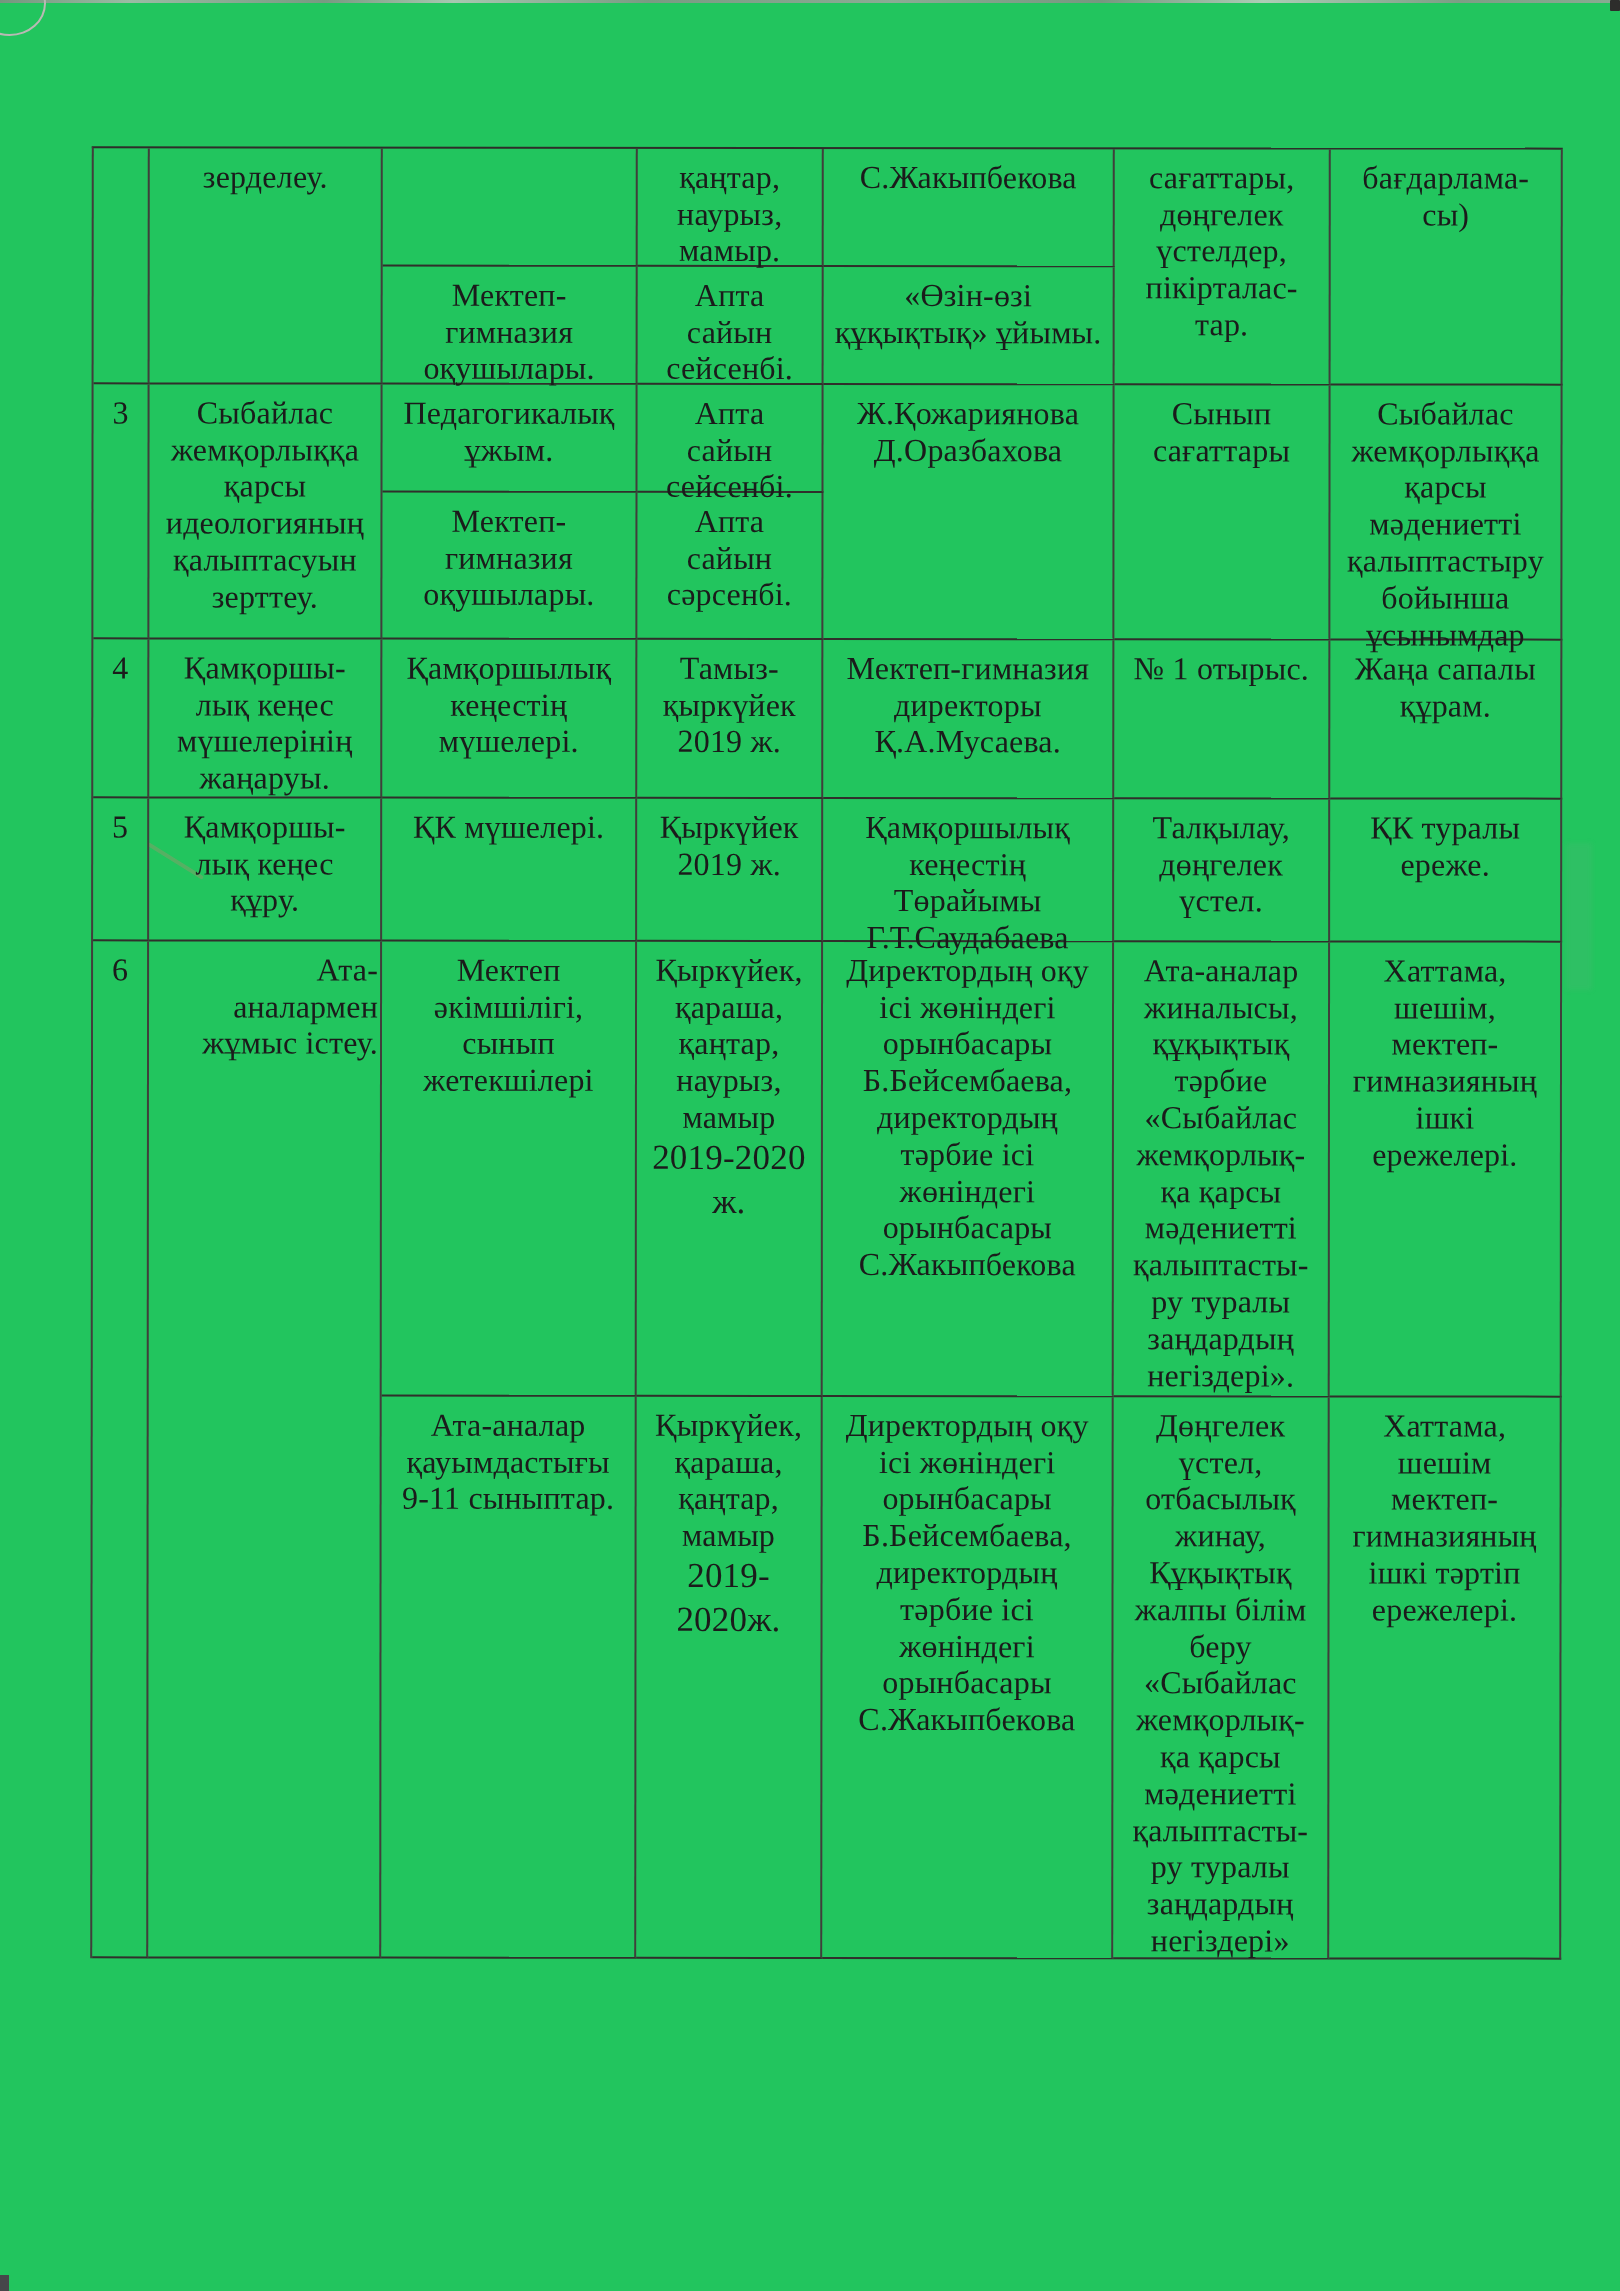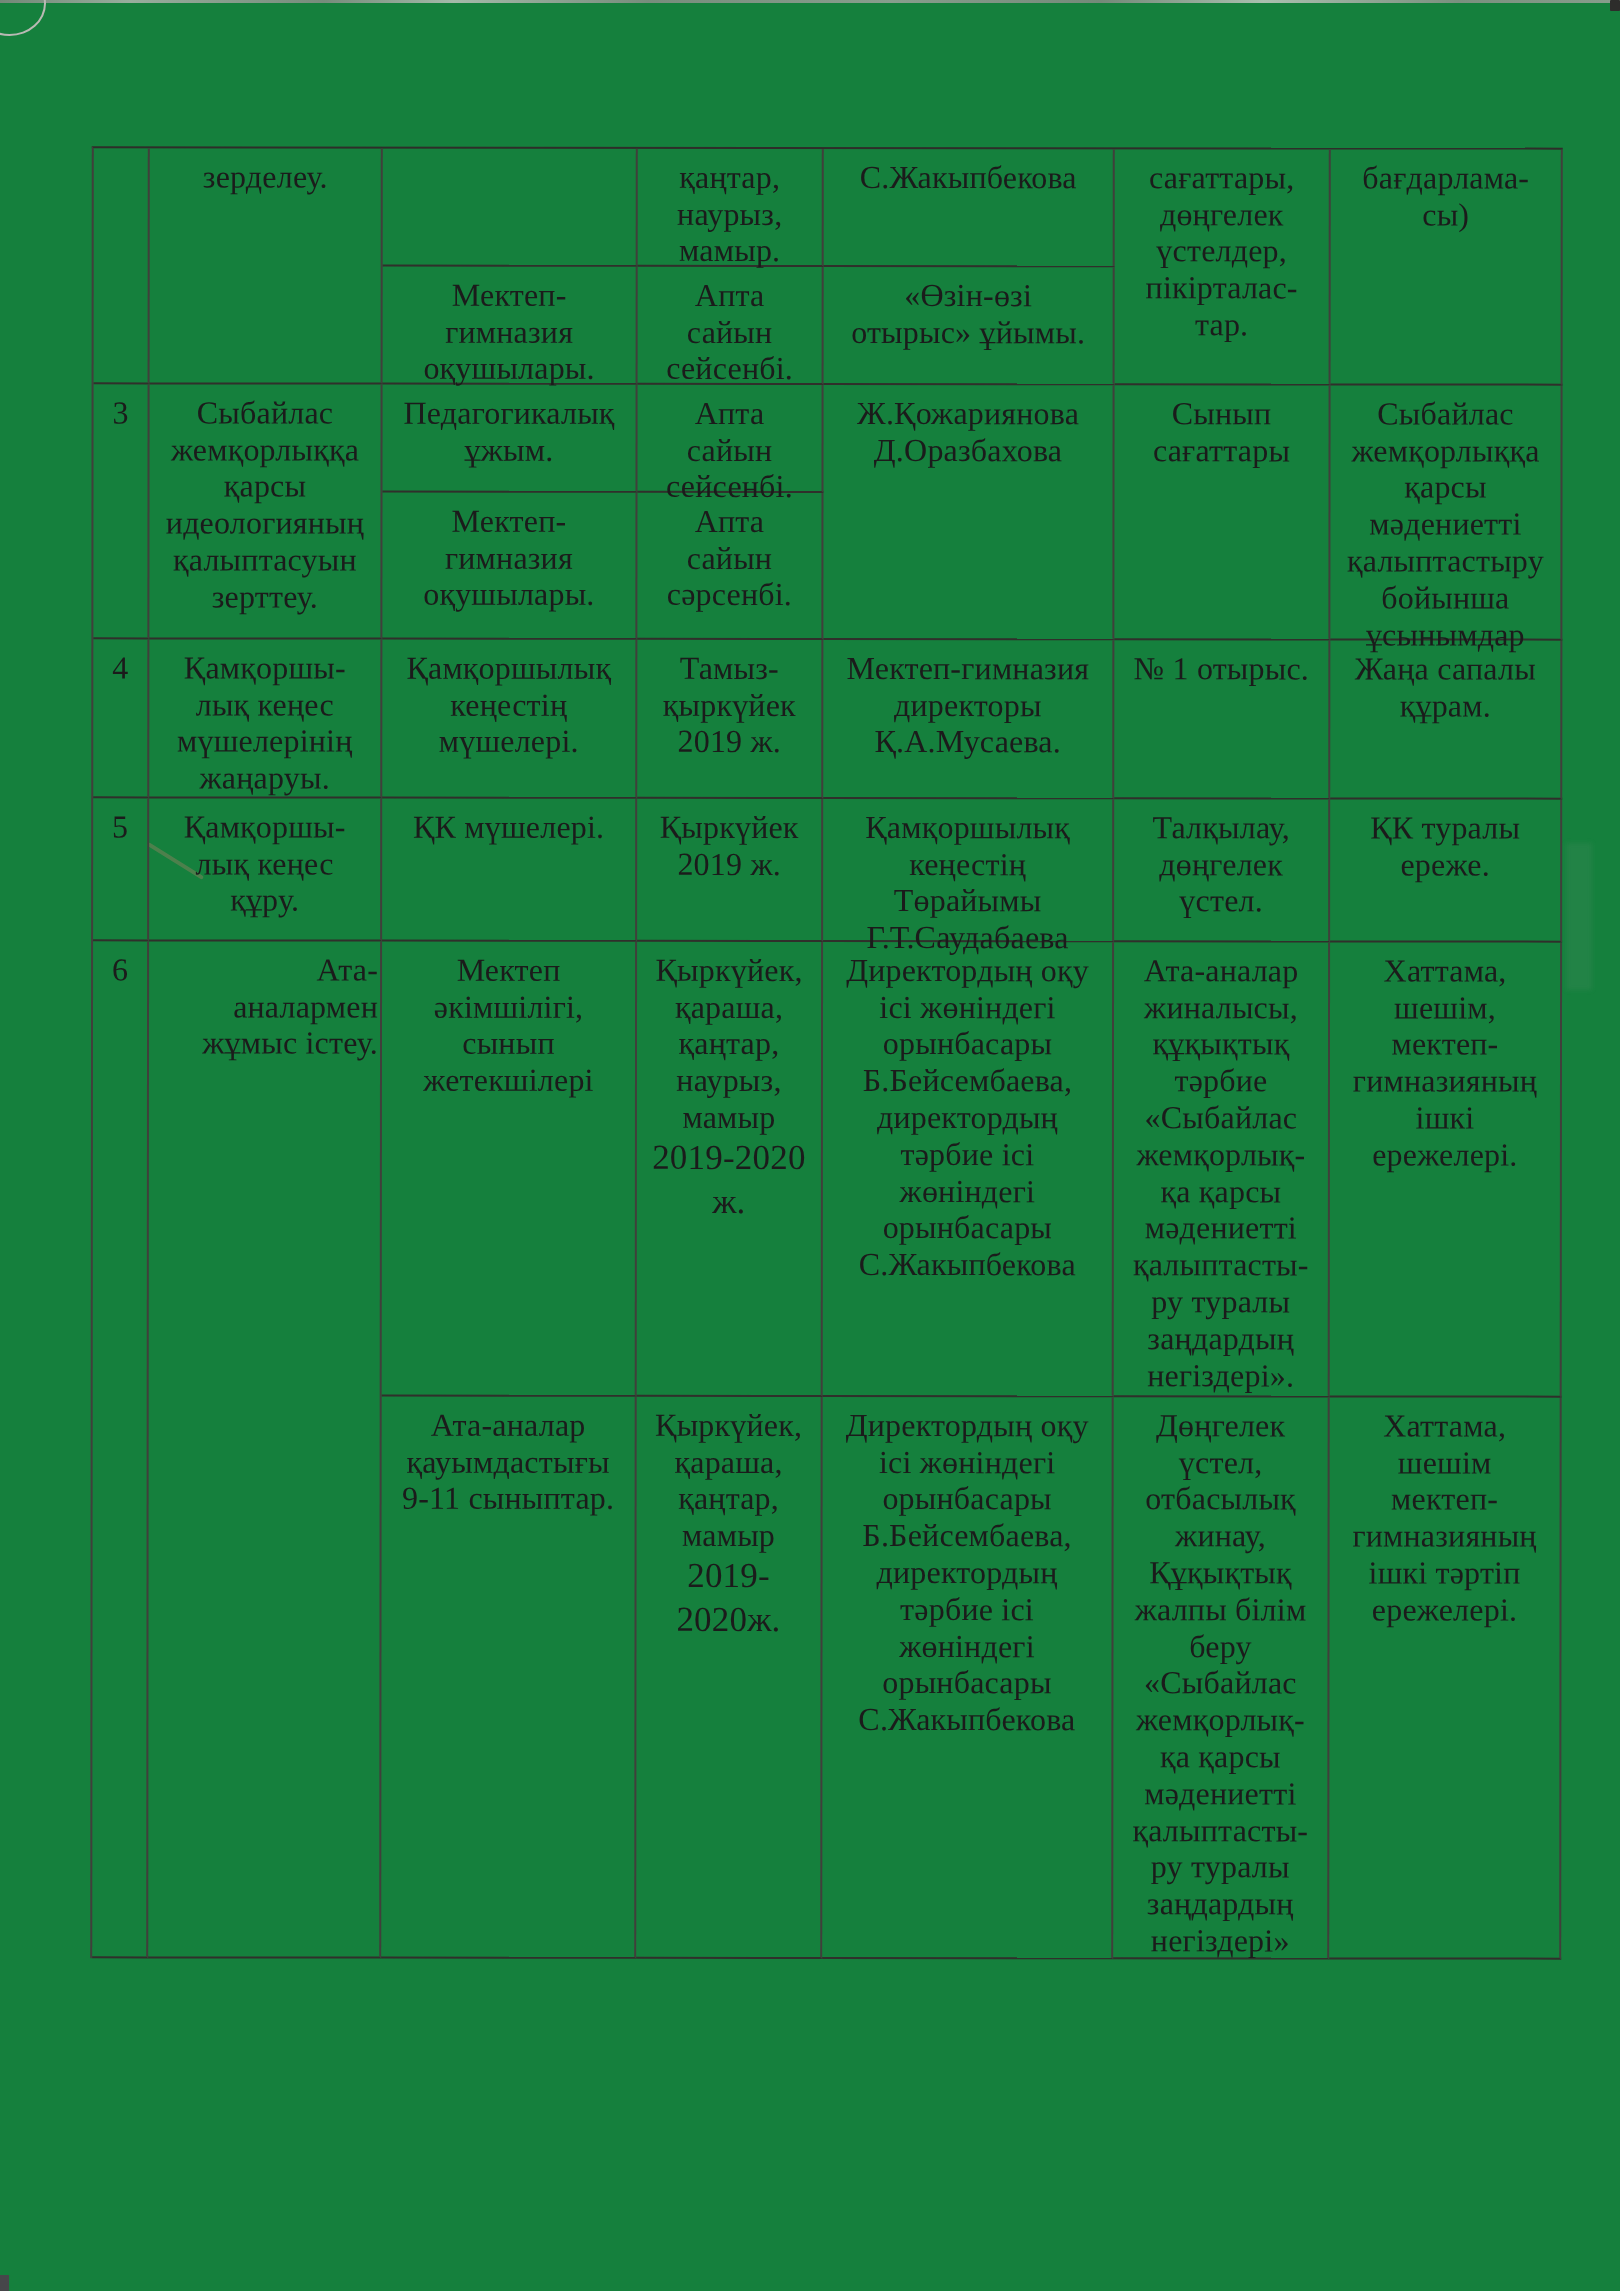--- a/index.html
+++ b/index.html
@@ -1,19 +1,19 @@
 <!DOCTYPE html>
 <html><head>
 <meta charset="utf-8">
 <style>
   html,body{margin:0;padding:0;background:#e9e9e6;}
   .page{
     position:relative;
     width:1620px;height:2292px;
-    background:#15803d;
+    background:#22c55e;
     overflow:hidden;
     font-family:"Liberation Serif","DejaVu Serif",serif;
   }
   
   .scan-top-line{
     position:absolute;left:0;top:0;width:1620px;height:2.9px;
     background:linear-gradient(90deg,
       #8a8a86 0%, #b9b9b5 8%, #8f8f8b 20%, #c8c8c4 28%,
       #90908c 40%, #a5a5a1 55%, #8c8c88 68%, #cfcfcb 78%,
       #94948f 90%, #a5a5a0 100%);
@@ -97,21 +97,21 @@
 тар.</div>
     <div class="cell" style="grid-column:7;grid-row:1/span 2;">бағдарлама-
 сы)</div>
     <div class="cell" style="grid-column:3;grid-row:2;">Мектеп-
 гимназия
 оқушылары.</div>
     <div class="cell" style="grid-column:4;grid-row:2;">Апта
 сайын
 сейсенбі.</div>
     <div class="cell" style="grid-column:5;grid-row:2;">«Өзін-өзі
-отырыс» ұйымы.</div>
+құқықтық» ұйымы.</div>
 
     <div class="cell" style="grid-column:1;grid-row:3/span 2;">3</div>
     <div class="cell" style="grid-column:2;grid-row:3/span 2;">Сыбайлас
 жемқорлыққа
 қарсы
 идеологияның
 қалыптасуын
 зерттеу.</div>
     <div class="cell" style="grid-column:3;grid-row:3;">Педагогикалық
 ұжым.</div>

